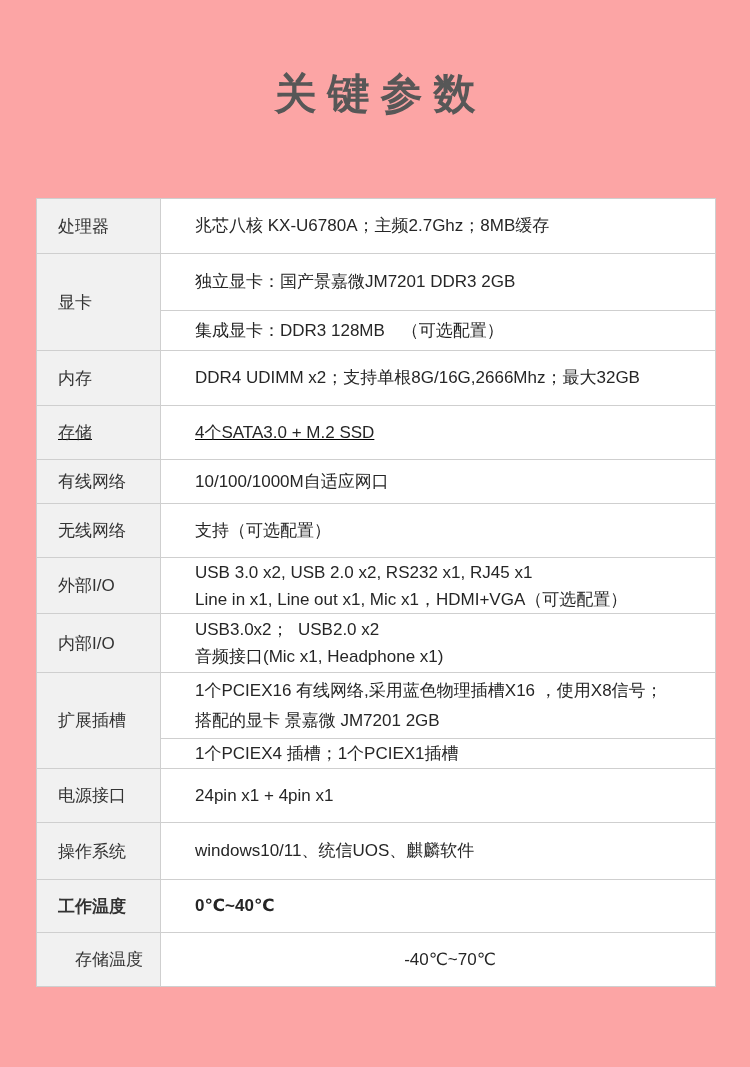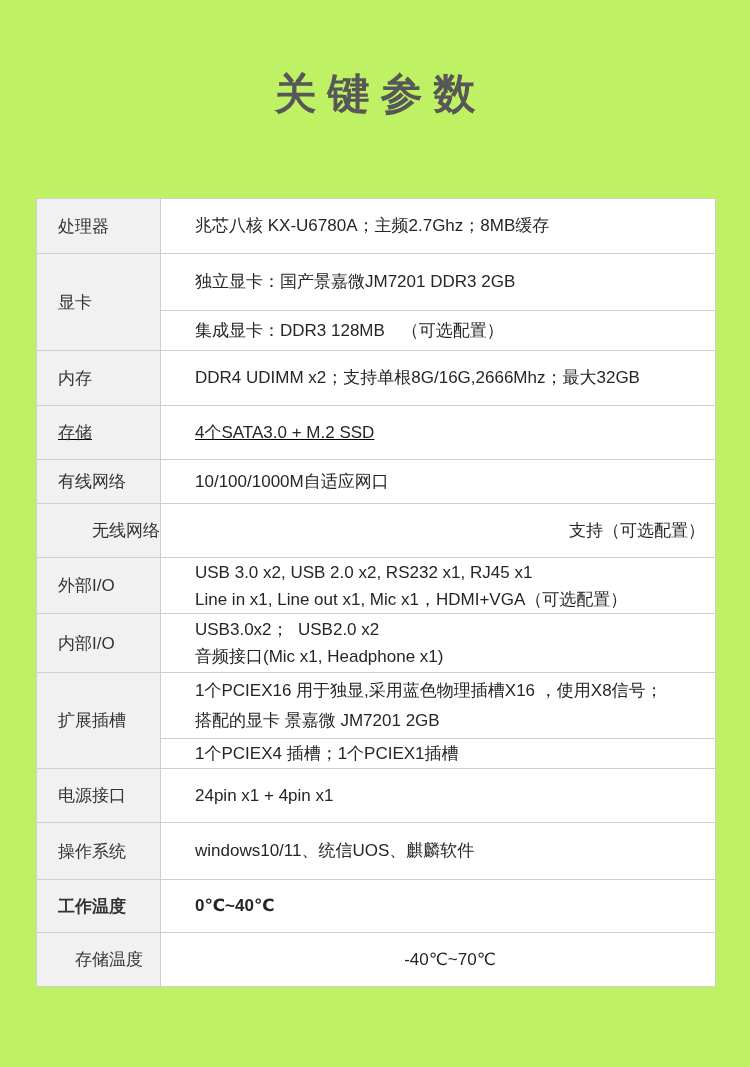--- a/index.html
+++ b/index.html
@@ -5,21 +5,21 @@
   * { margin: 0; padding: 0; box-sizing: border-box; }
   html, body {
     background: #ffffff;
     font-family: "Liberation Sans", "DejaVu Sans", sans-serif;
   }
   .page {
     position: relative;
     width: 750px;
     height: 1067px;
     margin: 0 auto;
-    background: #bef264;
+    background: #fca5a5;
     overflow: hidden;
   }
   .page-title {
     position: absolute;
     top: 70px;
     left: 0;
     width: 100%;
     text-align: center;
     font-size: 42px;
     line-height: 48px;
@@ -122,21 +122,21 @@
 
       <tr style="height:44px;padding-left:12px;">
         <td class="label-cell">
           <span>有线网络</span>
         </td>
         <td class="value-cell">
           <div class="value-single">10/100/1000M自适应网口</div>
         </td>
       </tr>
 
-      <tr style="height:54px;text-align:right;">
+      <tr style="height:54px;">
         <td class="label-cell">
           <span>无线网络</span>
         </td>
         <td class="value-cell">
           <div class="value-single">支持（可选配置）</div>
         </td>
       </tr>
 
       <tr style="height:56px;">
         <td class="label-cell">
@@ -156,21 +156,21 @@
           <div class="value-line">USB3.0x2；  USB2.0 x2</div>
           <div class="value-line">音频接口(Mic x1, Headphone x1)</div>
         </td>
       </tr>
 
       <tr class="r-slot1" style="height:66px;">
         <td class="label-cell" rowspan="2">
           <span>扩展插槽</span>
         </td>
         <td class="value-cell">
-          <div class="value-line">1个PCIEX16 用于独显,采用蓝色物理插槽X16 ，使用X8信号；</div>
+          <div class="value-line">1个PCIEX16 有线网络,采用蓝色物理插槽X16 ，使用X8信号；</div>
           <div class="value-line">搭配的显卡 景嘉微 JM7201 2GB</div>
         </td>
       </tr>
 
       <tr style="height:30px;">
         <td class="value-cell">
           <div class="value-single">1个PCIEX4 插槽；1个PCIEX1插槽</div>
         </td>
       </tr>
 

